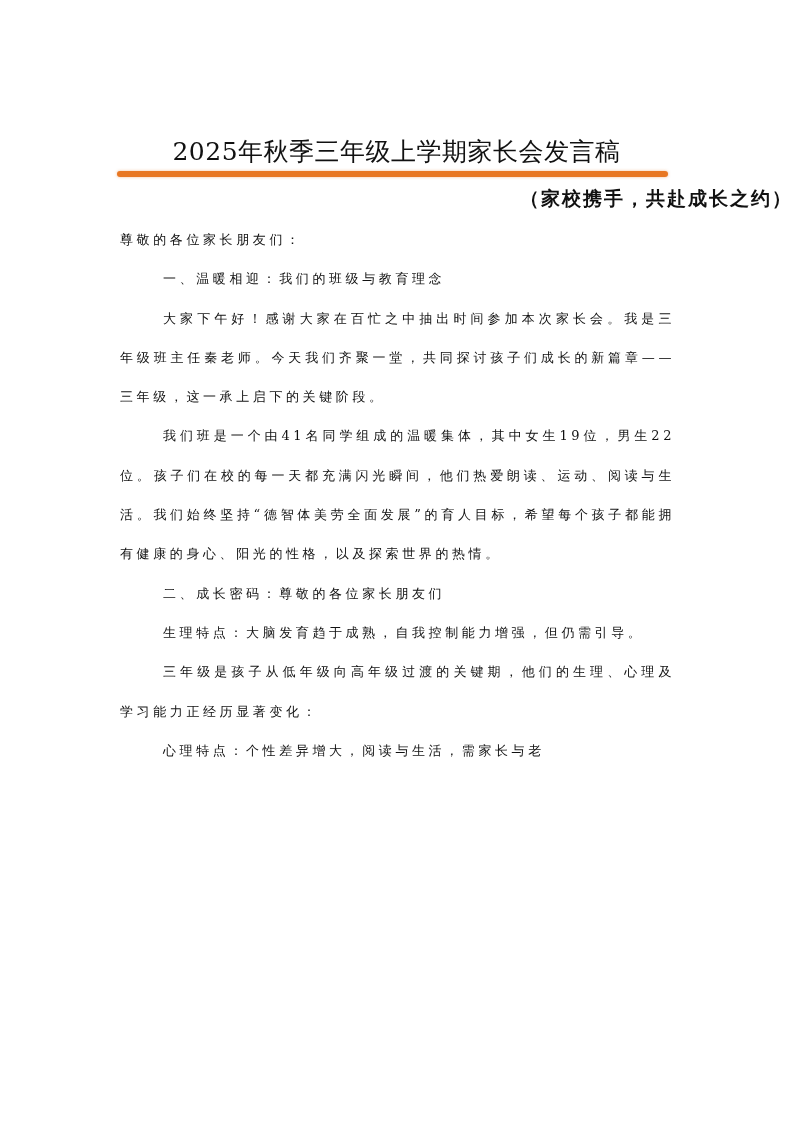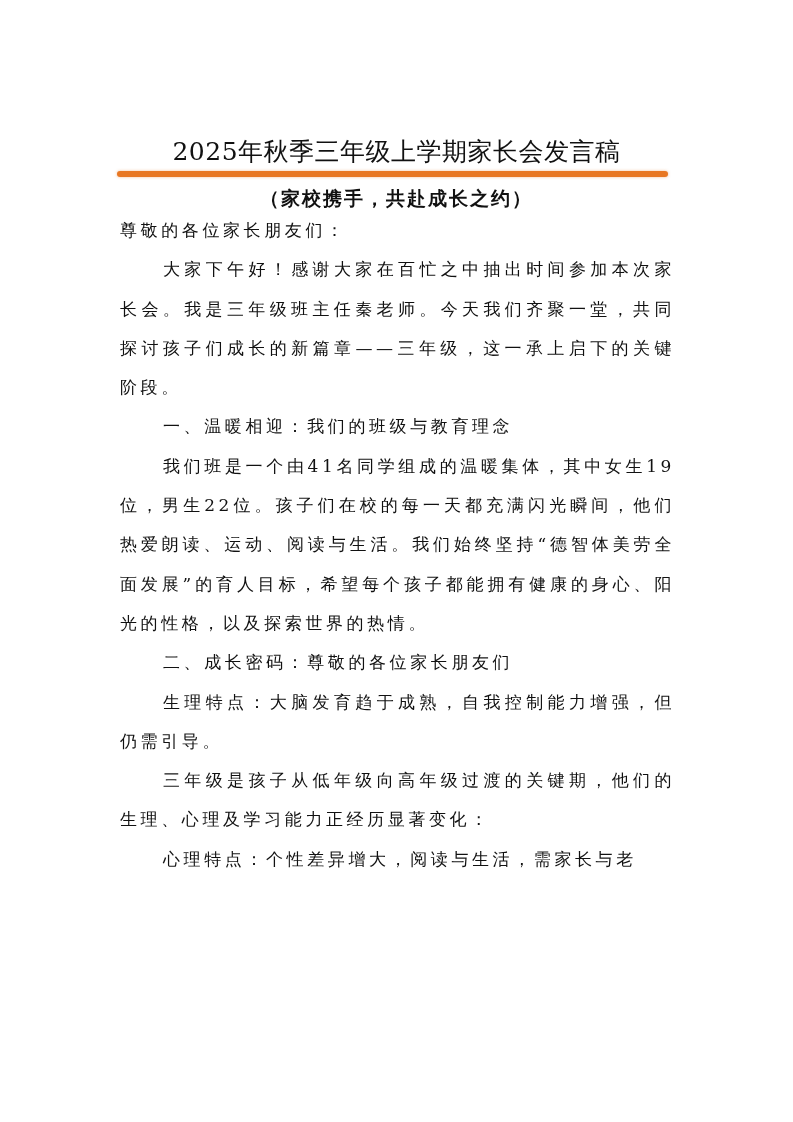--- a/index.html
+++ b/index.html
@@ -4,38 +4,38 @@
 <style>
   html, body { margin: 0; padding: 0; background: #ffffff; }
   body { width: 793px; height: 1122px; position: relative; overflow: hidden;
          font-family: "DejaVu Serif", "Liberation Serif", serif; color: #111; }
   .page { position: absolute; left: 0; top: 0; width: 793px; height: 1122px; margin-top: 39px; }
   .title { position: absolute; left: 0; width: 793px; top: 97px; text-align: center;
            font-size: 25px; line-height: 32px; color: #111; letter-spacing: 0.5px; }
   .rule { position: absolute; left: 117px; top: 132px; width: 551px; height: 6px;
           border-radius: 3px; background: #e87722;
           box-shadow: 0 0 3px rgba(232,119,34,0.5); }
-  .subtitle { position: absolute; left: 0; width: 793px; top: 145px; text-align: center;
+  .subtitle { position: absolute; left: 0; width: 793px; top: 145px; text-align: right;
               font-size: 19px; line-height: 28px; font-weight: bold; color: #111; letter-spacing: 2px; }
-  .body { position: absolute; left: 120px; top: 172px; width: 555px;
-          font-size: 17px; line-height: 39.3px; letter-spacing: 3.6px; text-align: justify; }
+  .body { position: absolute; left: 120px; top: 181px; width: 555px;
+          font-size: 13px; line-height: 39.3px; letter-spacing: 3.6px; text-align: justify; }
   .body p { margin: 0; }
   .indent { text-indent: 43px; }
 </style>
 </head>
 <body>
 
 <div class="page">
   <div class="title">2025年秋季三年级上学期家长会发言稿</div>
   <div class="rule"></div>
   <div class="subtitle">（家校携手，共赴成长之约）</div>
 
   <div class="body">
     <p>尊敬的各位家长朋友们：</p>
+    <p class="indent">一、温暖相迎：我们的班级与教育理念</p>
     <p class="indent">大家下午好！感谢大家在百忙之中抽出时间参加本次家长会。我是三年级班主任秦老师。今天我们齐聚一堂，共同探讨孩子们成长的新篇章——三年级，这一承上启下的关键阶段。</p>
-    <p class="indent">一、温暖相迎：我们的班级与教育理念</p>
     <p class="indent">我们班是一个由41名同学组成的温暖集体，其中女生19位，男生22位。孩子们在校的每一天都充满闪光瞬间，他们热爱朗读、运动、阅读与生活。我们始终坚持“德智体美劳全面发展”的育人目标，希望每个孩子都能拥有健康的身心、阳光的性格，以及探索世界的热情。</p>
     <p class="indent">二、成长密码：尊敬的各位家长朋友们</p>
     <p class="indent">生理特点：大脑发育趋于成熟，自我控制能力增强，但仍需引导。</p>
     <p class="indent">三年级是孩子从低年级向高年级过渡的关键期，他们的生理、心理及学习能力正经历显著变化：</p>
     <p class="indent">心理特点：个性差异增大，阅读与生活，需家长与老</p>
   </div>
 </div>
 
 </body></html>

